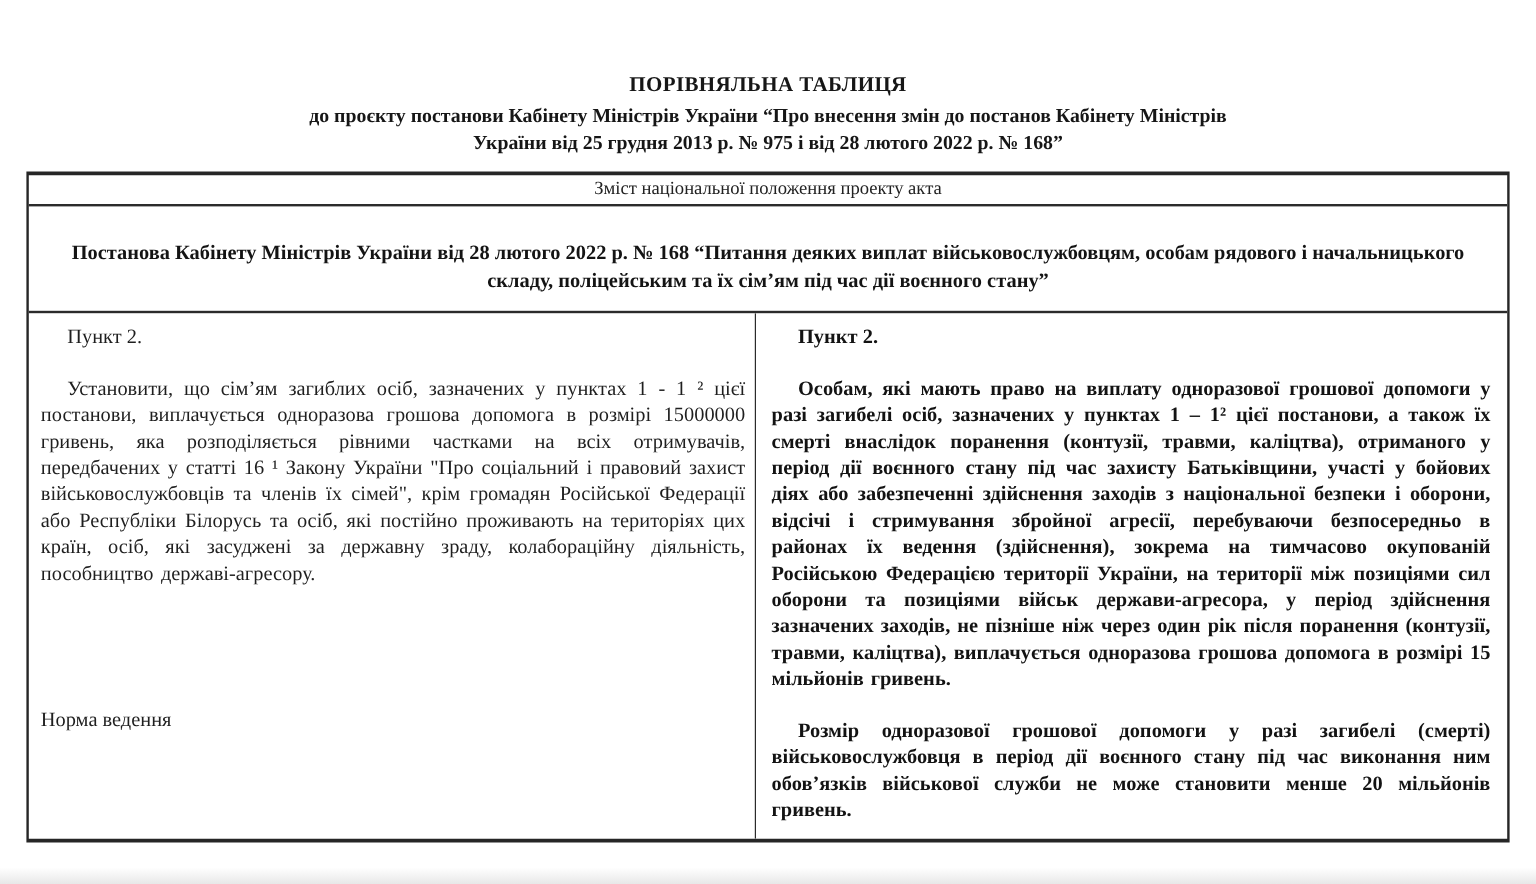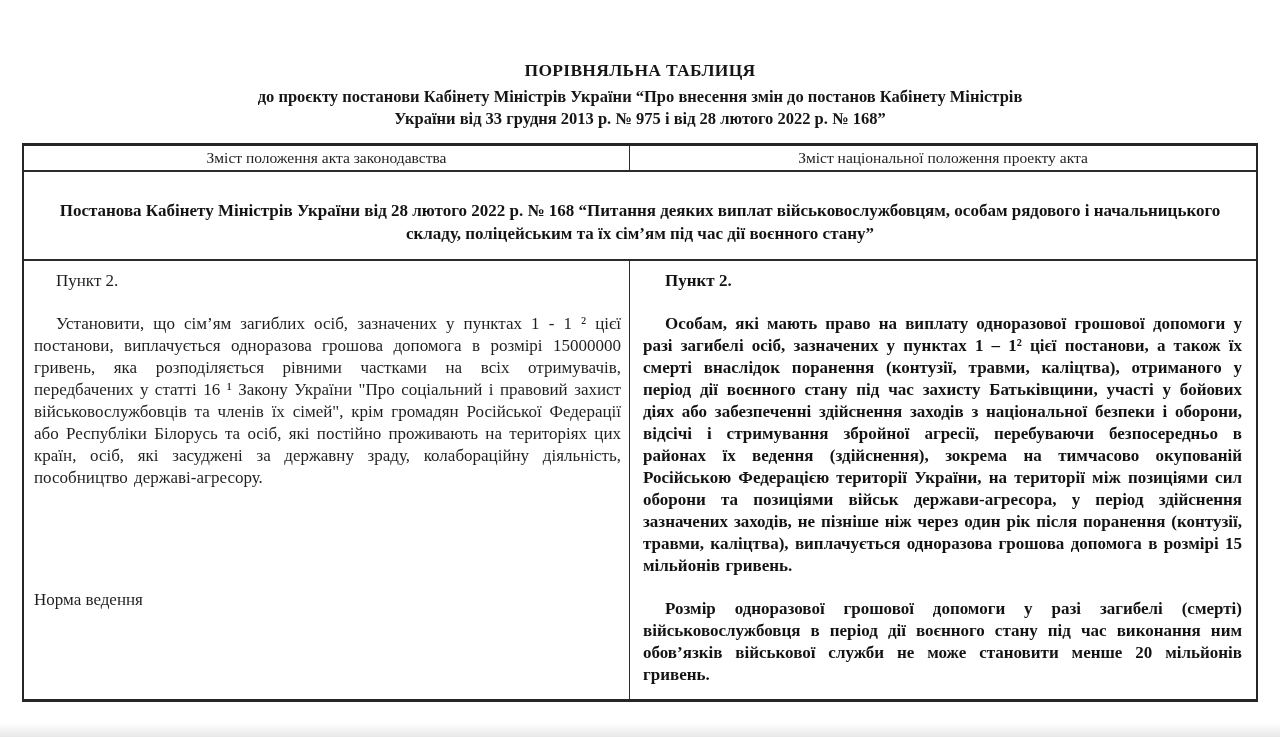--- a/index.html
+++ b/index.html
@@ -63,27 +63,26 @@
   }
 </style>
 </head>
 <body>
 
 <div class="page">
 
   <div class="title-block">
     <div class="title-main">ПОРІВНЯЛЬНА ТАБЛИЦЯ</div>
     <div class="title-sub">до проєкту постанови Кабінету Міністрів України “Про внесення змін до постанов Кабінету Міністрів</div>
-    <div class="title-sub">України від 33 грудня 2013 р. № 975 і від 28 лютого 2022 р. № 168”</div>
+    <div class="title-sub">України від 25 грудня 2013 р. № 975 і від 28 лютого 2022 р. № 168”</div>
   </div>
 
   <div class="cmp-table">
 
     <div class="hdr-row">
-      <div class="hdr-cell left">Зміст положення акта законодавства</div>
       <div class="hdr-cell right">Зміст національної положення проекту акта</div>
     </div>
 
     <div class="section-row">Постанова Кабінету Міністрів України від 28 лютого 2022 р. № 168 “Питання деяких виплат військовослужбовцям, особам рядового і начальницького складу, поліцейським та їх сім’ям під час дії воєнного стану”</div>
 
     <div class="body-row">
 
       <div class="body-cell left">
         <div class="point-label">Пункт 2.</div>
         <div class="para">Установити, що сім’ям загиблих осіб, зазначених у пунктах 1 - 1 ² цієї постанови, виплачується одноразова грошова допомога в розмірі 15000000 гривень, яка розподіляється рівними частками на всіх отримувачів, передбачених у статті 16 ¹ Закону України "Про соціальний і правовий захист військовослужбовців та членів їх сімей", крім громадян Російської Федерації або Республіки Білорусь та осіб, які постійно проживають на територіях цих країн, осіб, які засуджені за державну зраду, колабораційну діяльність, пособництво державі-агресору.</div>

